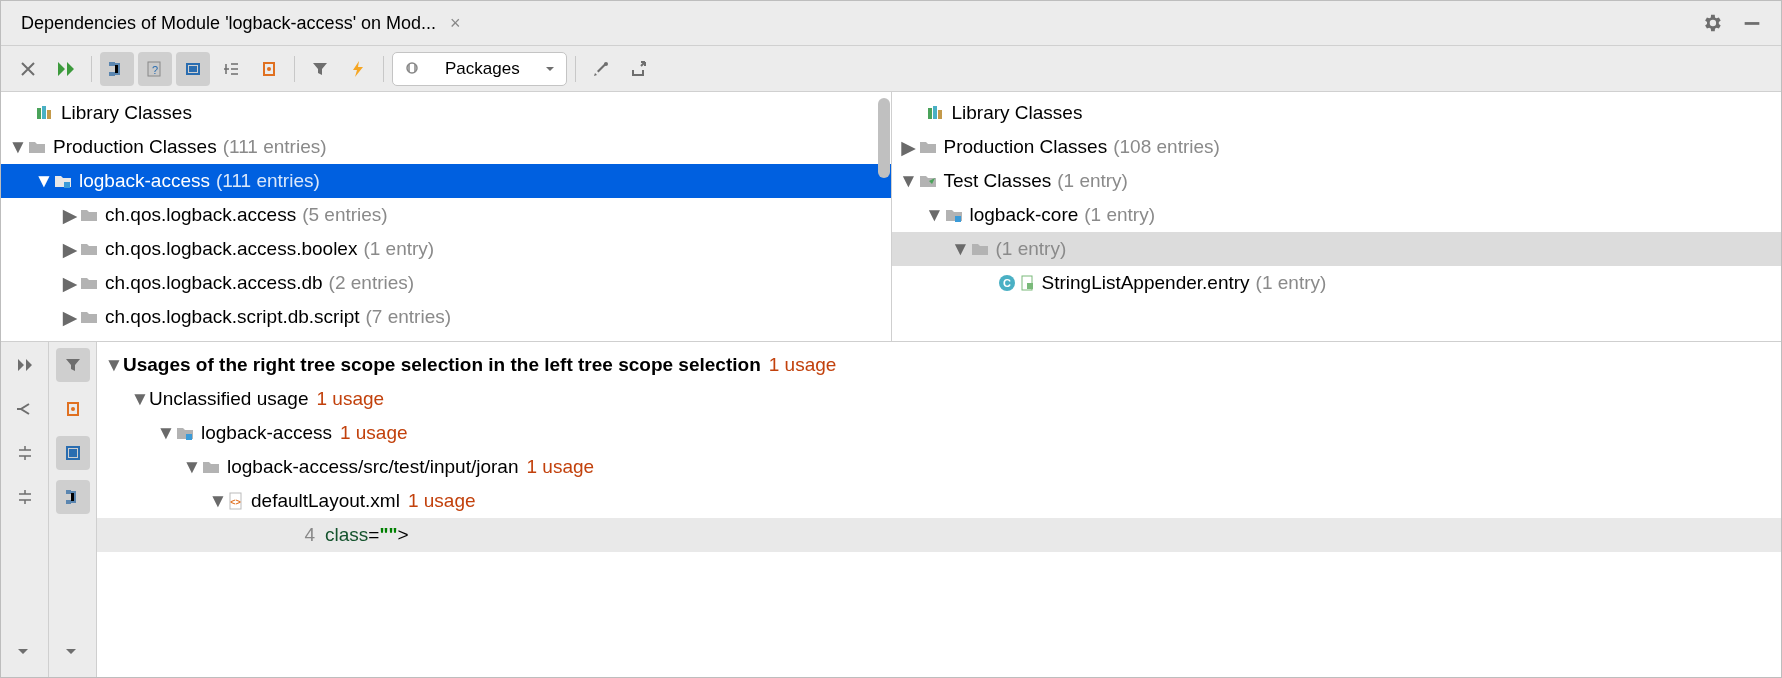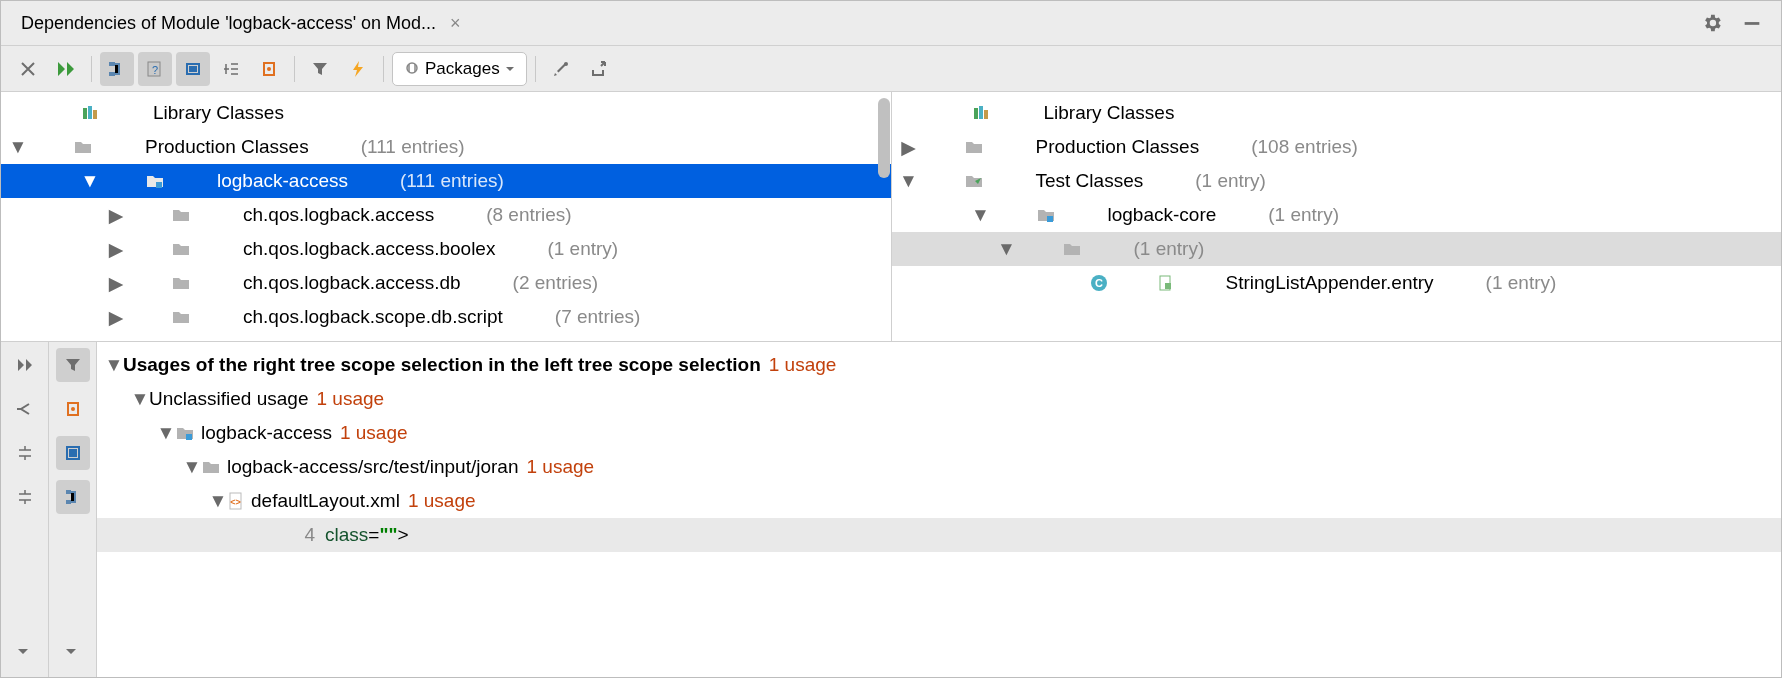--- a/index.html
+++ b/index.html
@@ -69,21 +69,21 @@
   margin: 0 4px;
 }
 .dropdown {
   height: 34px;
   background: #fff;
   border: 1px solid #c4c4c4;
   border-radius: 5px;
   display: flex;
   align-items: center;
   padding: 0 10px;
-  gap: 4px;
+  gap: 24px;
   font-size: 17px;
   cursor: pointer;
 }
 .splitpane {
   display: flex;
   height: 250px;
   border-bottom: 1px solid #cfcfcf;
 }
 .tree-panel {
   flex: 1;
@@ -97,21 +97,20 @@
   padding: 4px 0;
   font-size: 19px;
 }
 .tree-row {
   display: flex;
   align-items: center;
   height: 34px;
   padding-left: 8px;
   white-space: nowrap;
   cursor: pointer;
-  gap: 46px;
 }
 .tree-row.selected {
   background: #0060E0;
   color: #fff;
 }
 .tree-row.selected .entries { color: rgba(255,255,255,0.85); }
 .tree-row.light-sel {
   background: #dcdcdc;
 }
 .arrow {
@@ -314,21 +313,21 @@
         <span class="label">logback-access</span>
         <span class="entries">(111 entries)</span>
       </div>
       <div class="tree-row">
         <span class="indent i2"></span>
         <span class="arrow">▶</span>
         <svg width="20" height="18" viewBox="0 0 20 18">
             <path fill="#b3b3b3" d="M2 4h6l2 2h8v9H2z"></path>
           </svg>
         <span class="label">ch.qos.logback.access</span>
-        <span class="entries">(8 entries)</span>
+        <span class="entries">(5 entries)</span>
       </div>
       <div class="tree-row">
         <span class="indent i2"></span>
         <span class="arrow">▶</span>
         <svg width="20" height="18" viewBox="0 0 20 18">
             <path fill="#b3b3b3" d="M2 4h6l2 2h8v9H2z"></path>
           </svg>
         <span class="label">ch.qos.logback.access.boolex</span>
         <span class="entries">(1 entry)</span>
       </div>
@@ -340,21 +339,21 @@
           </svg>
         <span class="label">ch.qos.logback.access.db</span>
         <span class="entries">(2 entries)</span>
       </div>
       <div class="tree-row">
         <span class="indent i2"></span>
         <span class="arrow">▶</span>
         <svg width="20" height="18" viewBox="0 0 20 18">
             <path fill="#b3b3b3" d="M2 4h6l2 2h8v9H2z"></path>
           </svg>
-        <span class="label">ch.qos.logback.scope.db.script</span>
+        <span class="label">ch.qos.logback.script.db.script</span>
         <span class="entries">(7 entries)</span>
       </div>
     </div>
     <div class="scrollbar-thumb"></div>
   </div>
 
   <div class="tree-panel">
     <div class="tree">
       <div class="tree-row">
         <span class="indent i1"></span>

